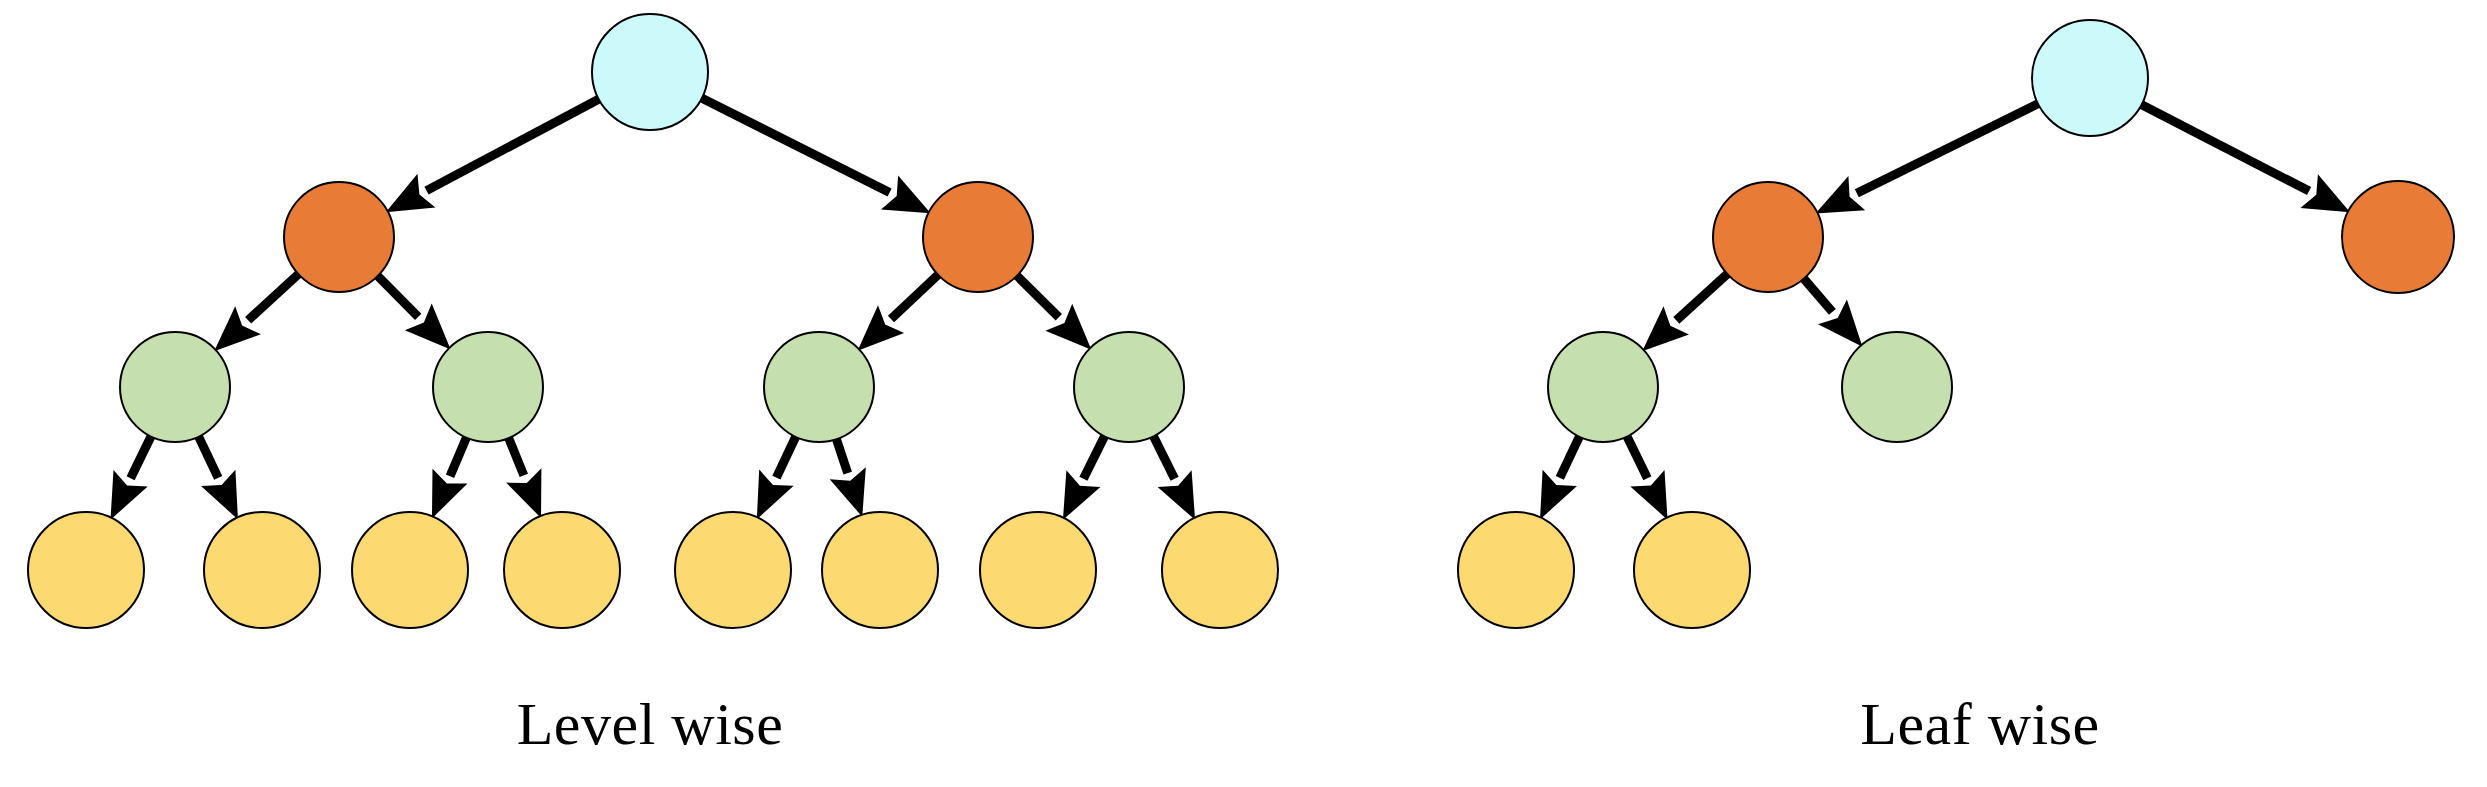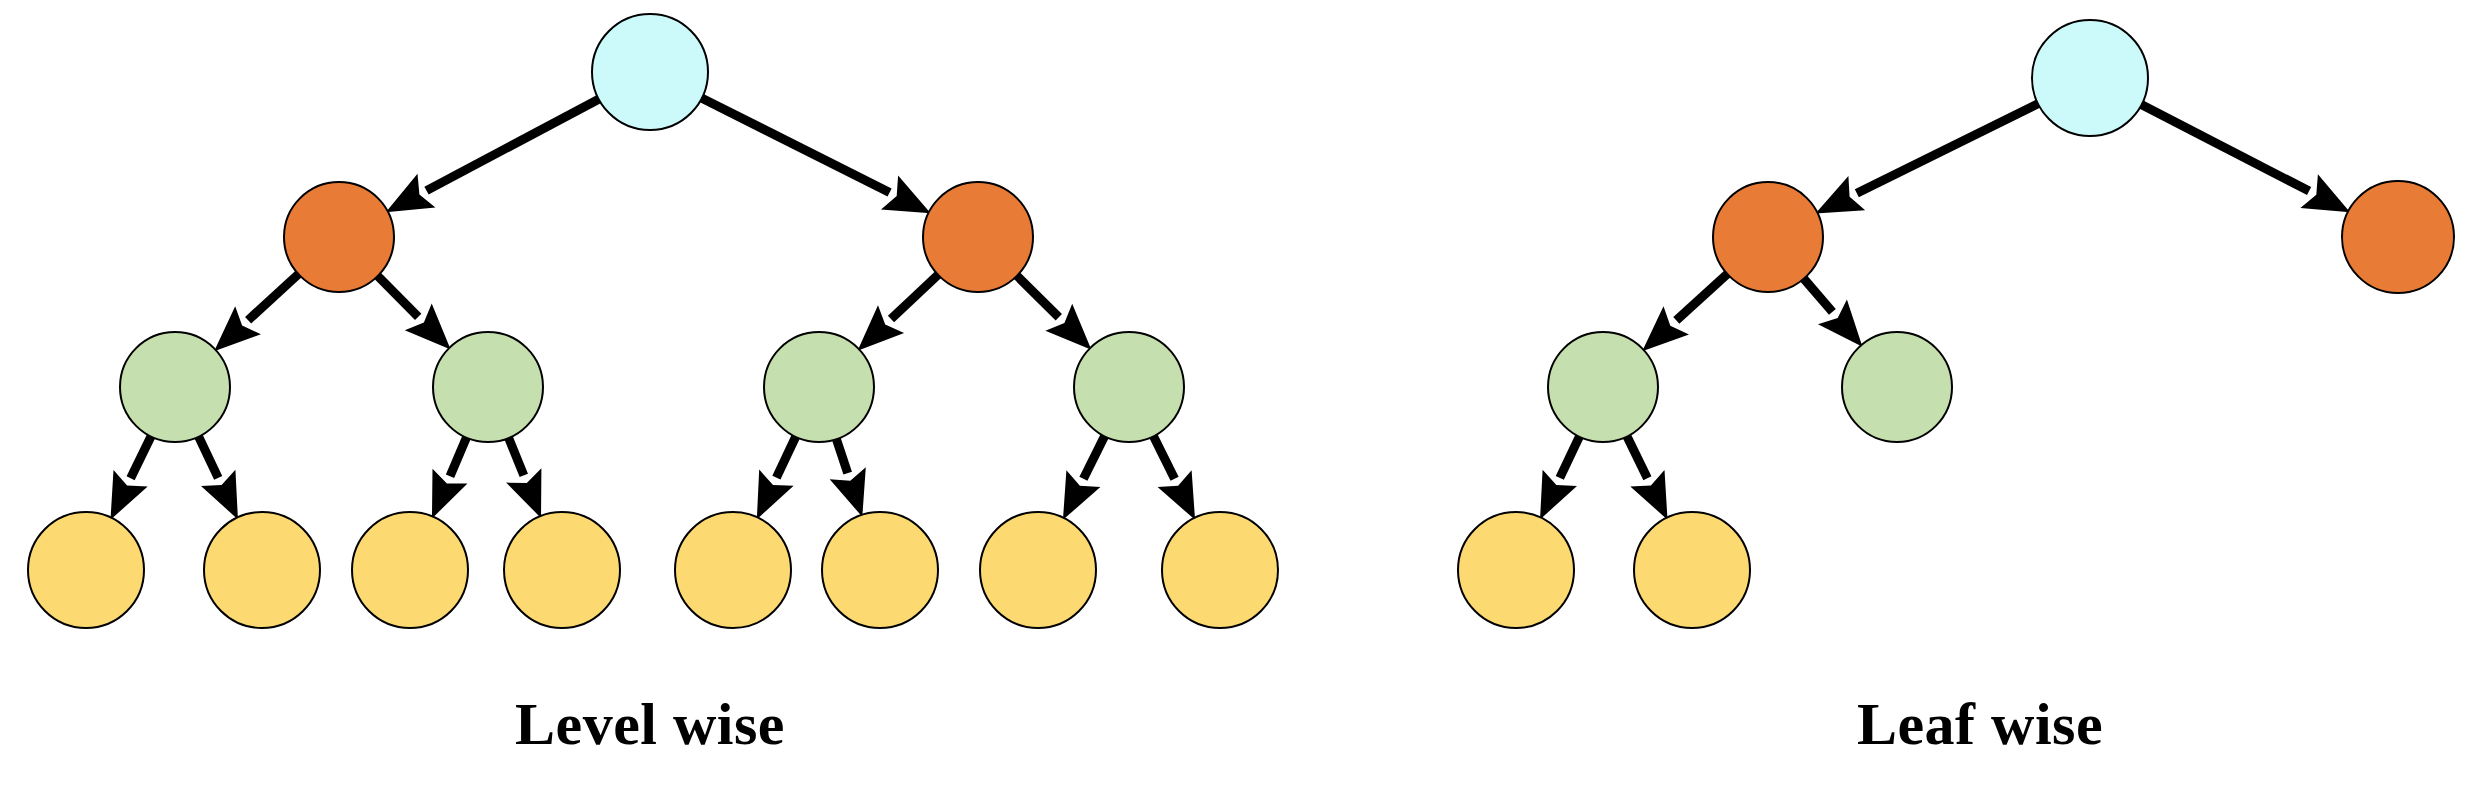--- a/index.html
+++ b/index.html
@@ -37,21 +37,21 @@
     fill: none;
     stroke-linecap: butt;
   }
   .arrow-head {
     fill: #000000;
     stroke: none;
   }
   .caption {
     position: absolute;
     font-family: "Liberation Serif", serif;
-    font-weight: bold;
+    font-weight: normal;
     font-size: 60px;
     color: #000000;
     white-space: nowrap;
     letter-spacing: 0.5px;
   }
   #caption-left {
     left: 0;
     top: 690px;
     width: 1300px;
     text-align: center;

